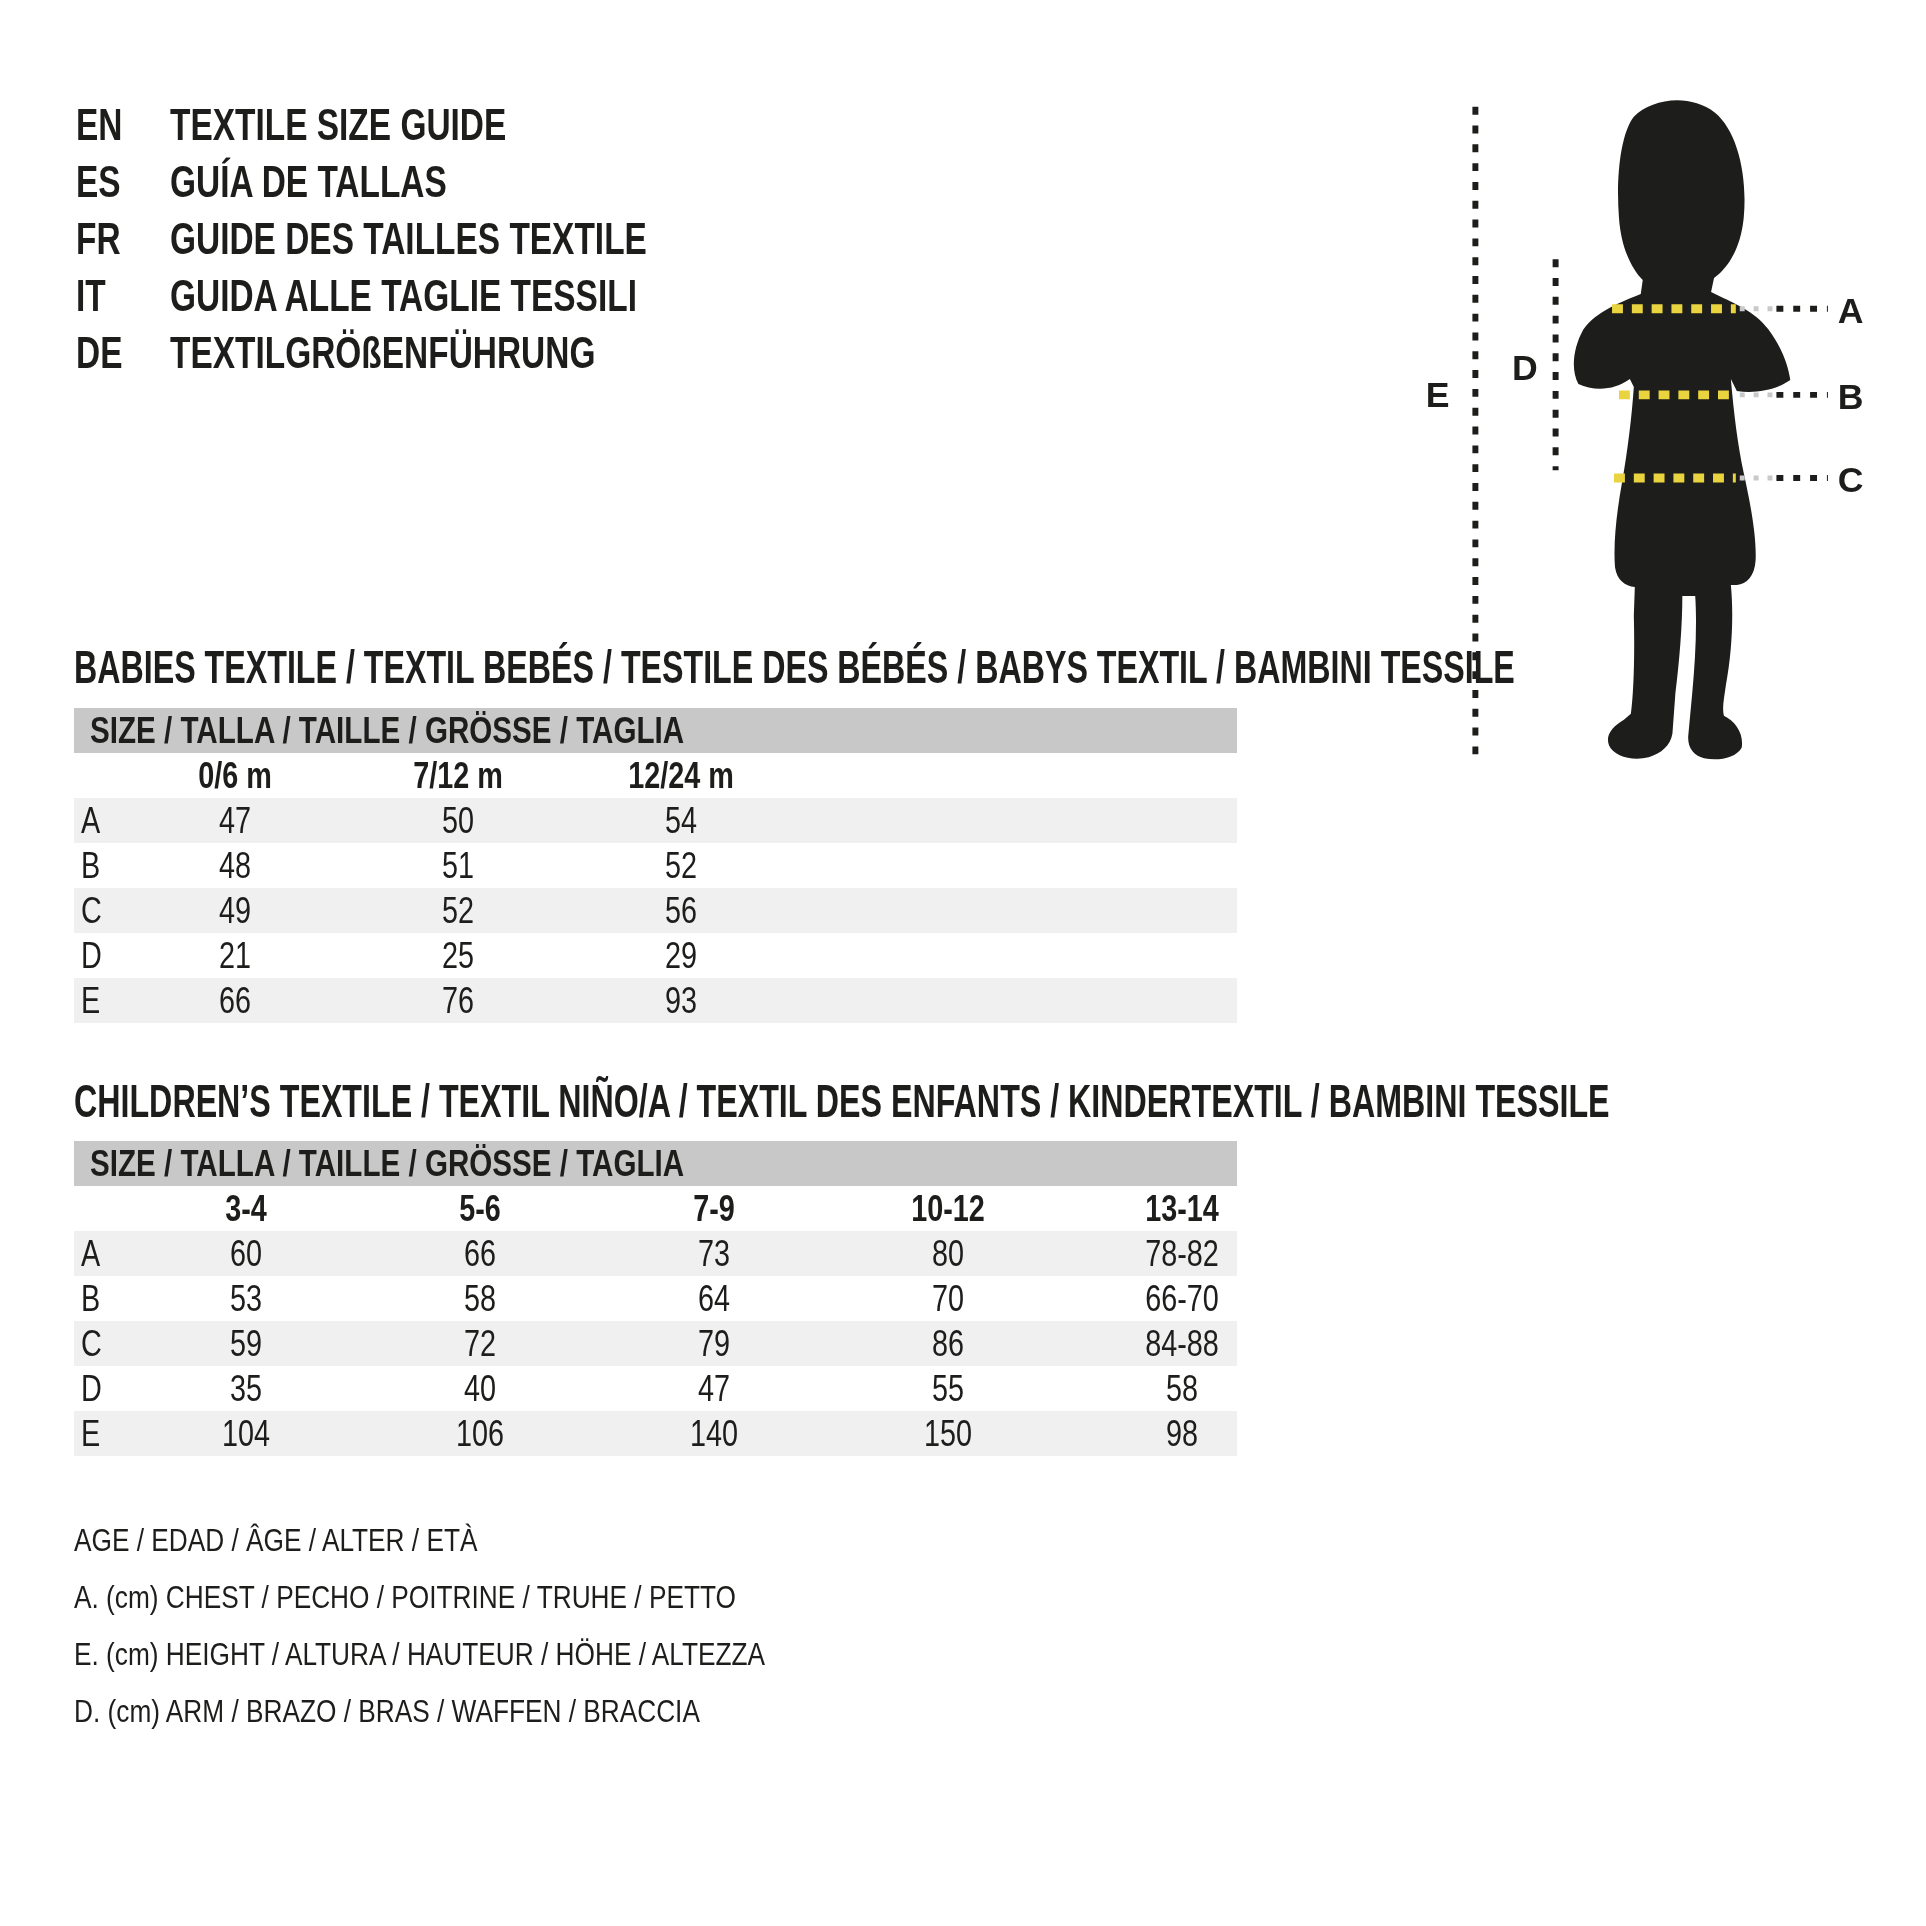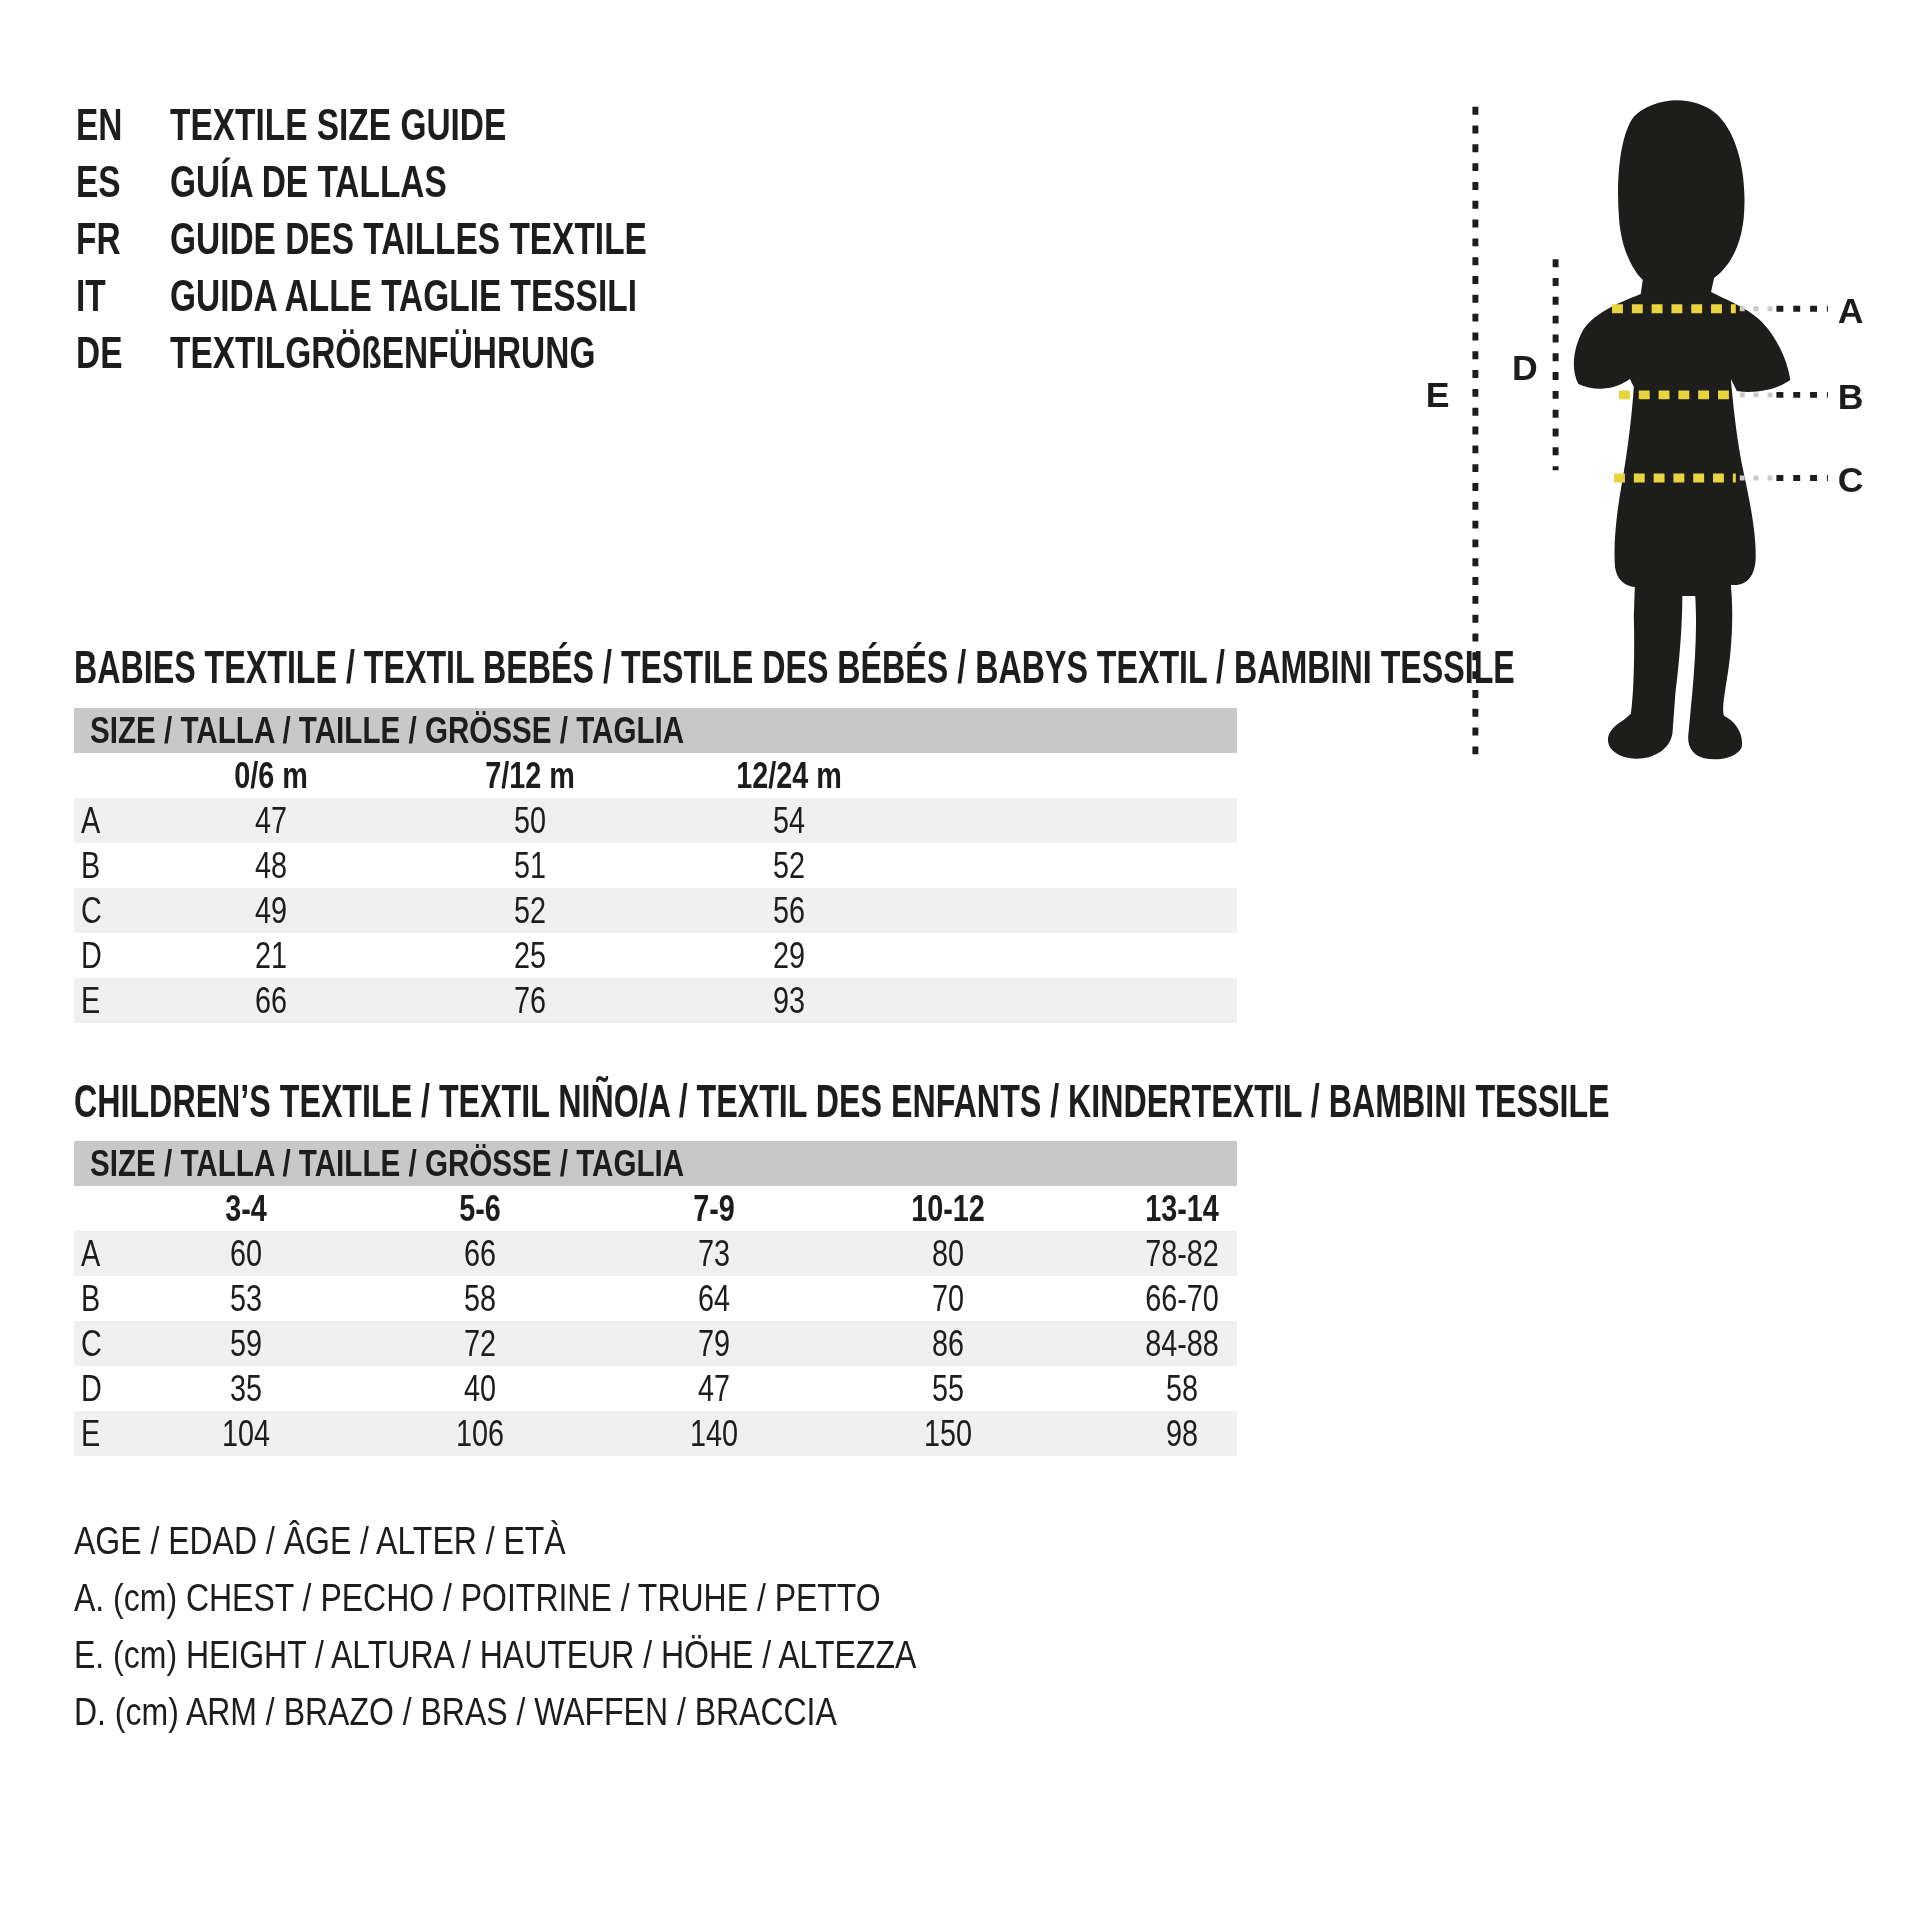--- a/index.html
+++ b/index.html
@@ -40,29 +40,29 @@
 
   
   .section-title{position:absolute;left:74px;font-size:46px;font-weight:600;
     line-height:51px;white-space:nowrap;}
 
   
   .size-table{position:absolute;left:74px;width:1163px;font-size:36px;}
   .tbar{height:45px;line-height:45px;background:var(--bar);padding-left:16px;
     font-size:37px;font-weight:600;}
   .trow{display:grid;height:45px;line-height:45px;}
-  .cols3{grid-template-columns:50px 223px 223px 223px;gap:36px;}
+  .cols3{grid-template-columns:50px 223px 223px 223px;}
   .cols5{grid-template-columns:50px 223px 223px 223px 223px 223px;gap:11px;}
   .stripe{background:var(--stripe);}
   .rlabel{padding-left:7px;text-align:left;}
   .cell{text-align:center;}
   .chead{font-weight:600;}
 
   
-  .legend{position:absolute;left:74px;top:1512px;font-size:39px;line-height:57px;}
+  .legend{position:absolute;left:74px;top:1512px;font-size:32px;line-height:57px;}
   .legend-line{height:57px;white-space:nowrap;}
 </style>
 </head>
 <body>
 
 <div class="page">
 
   <div class="lang-block">
     <div class="lang-row">
       <span class="lang-code"><span class="cx s76">EN</span></span>

